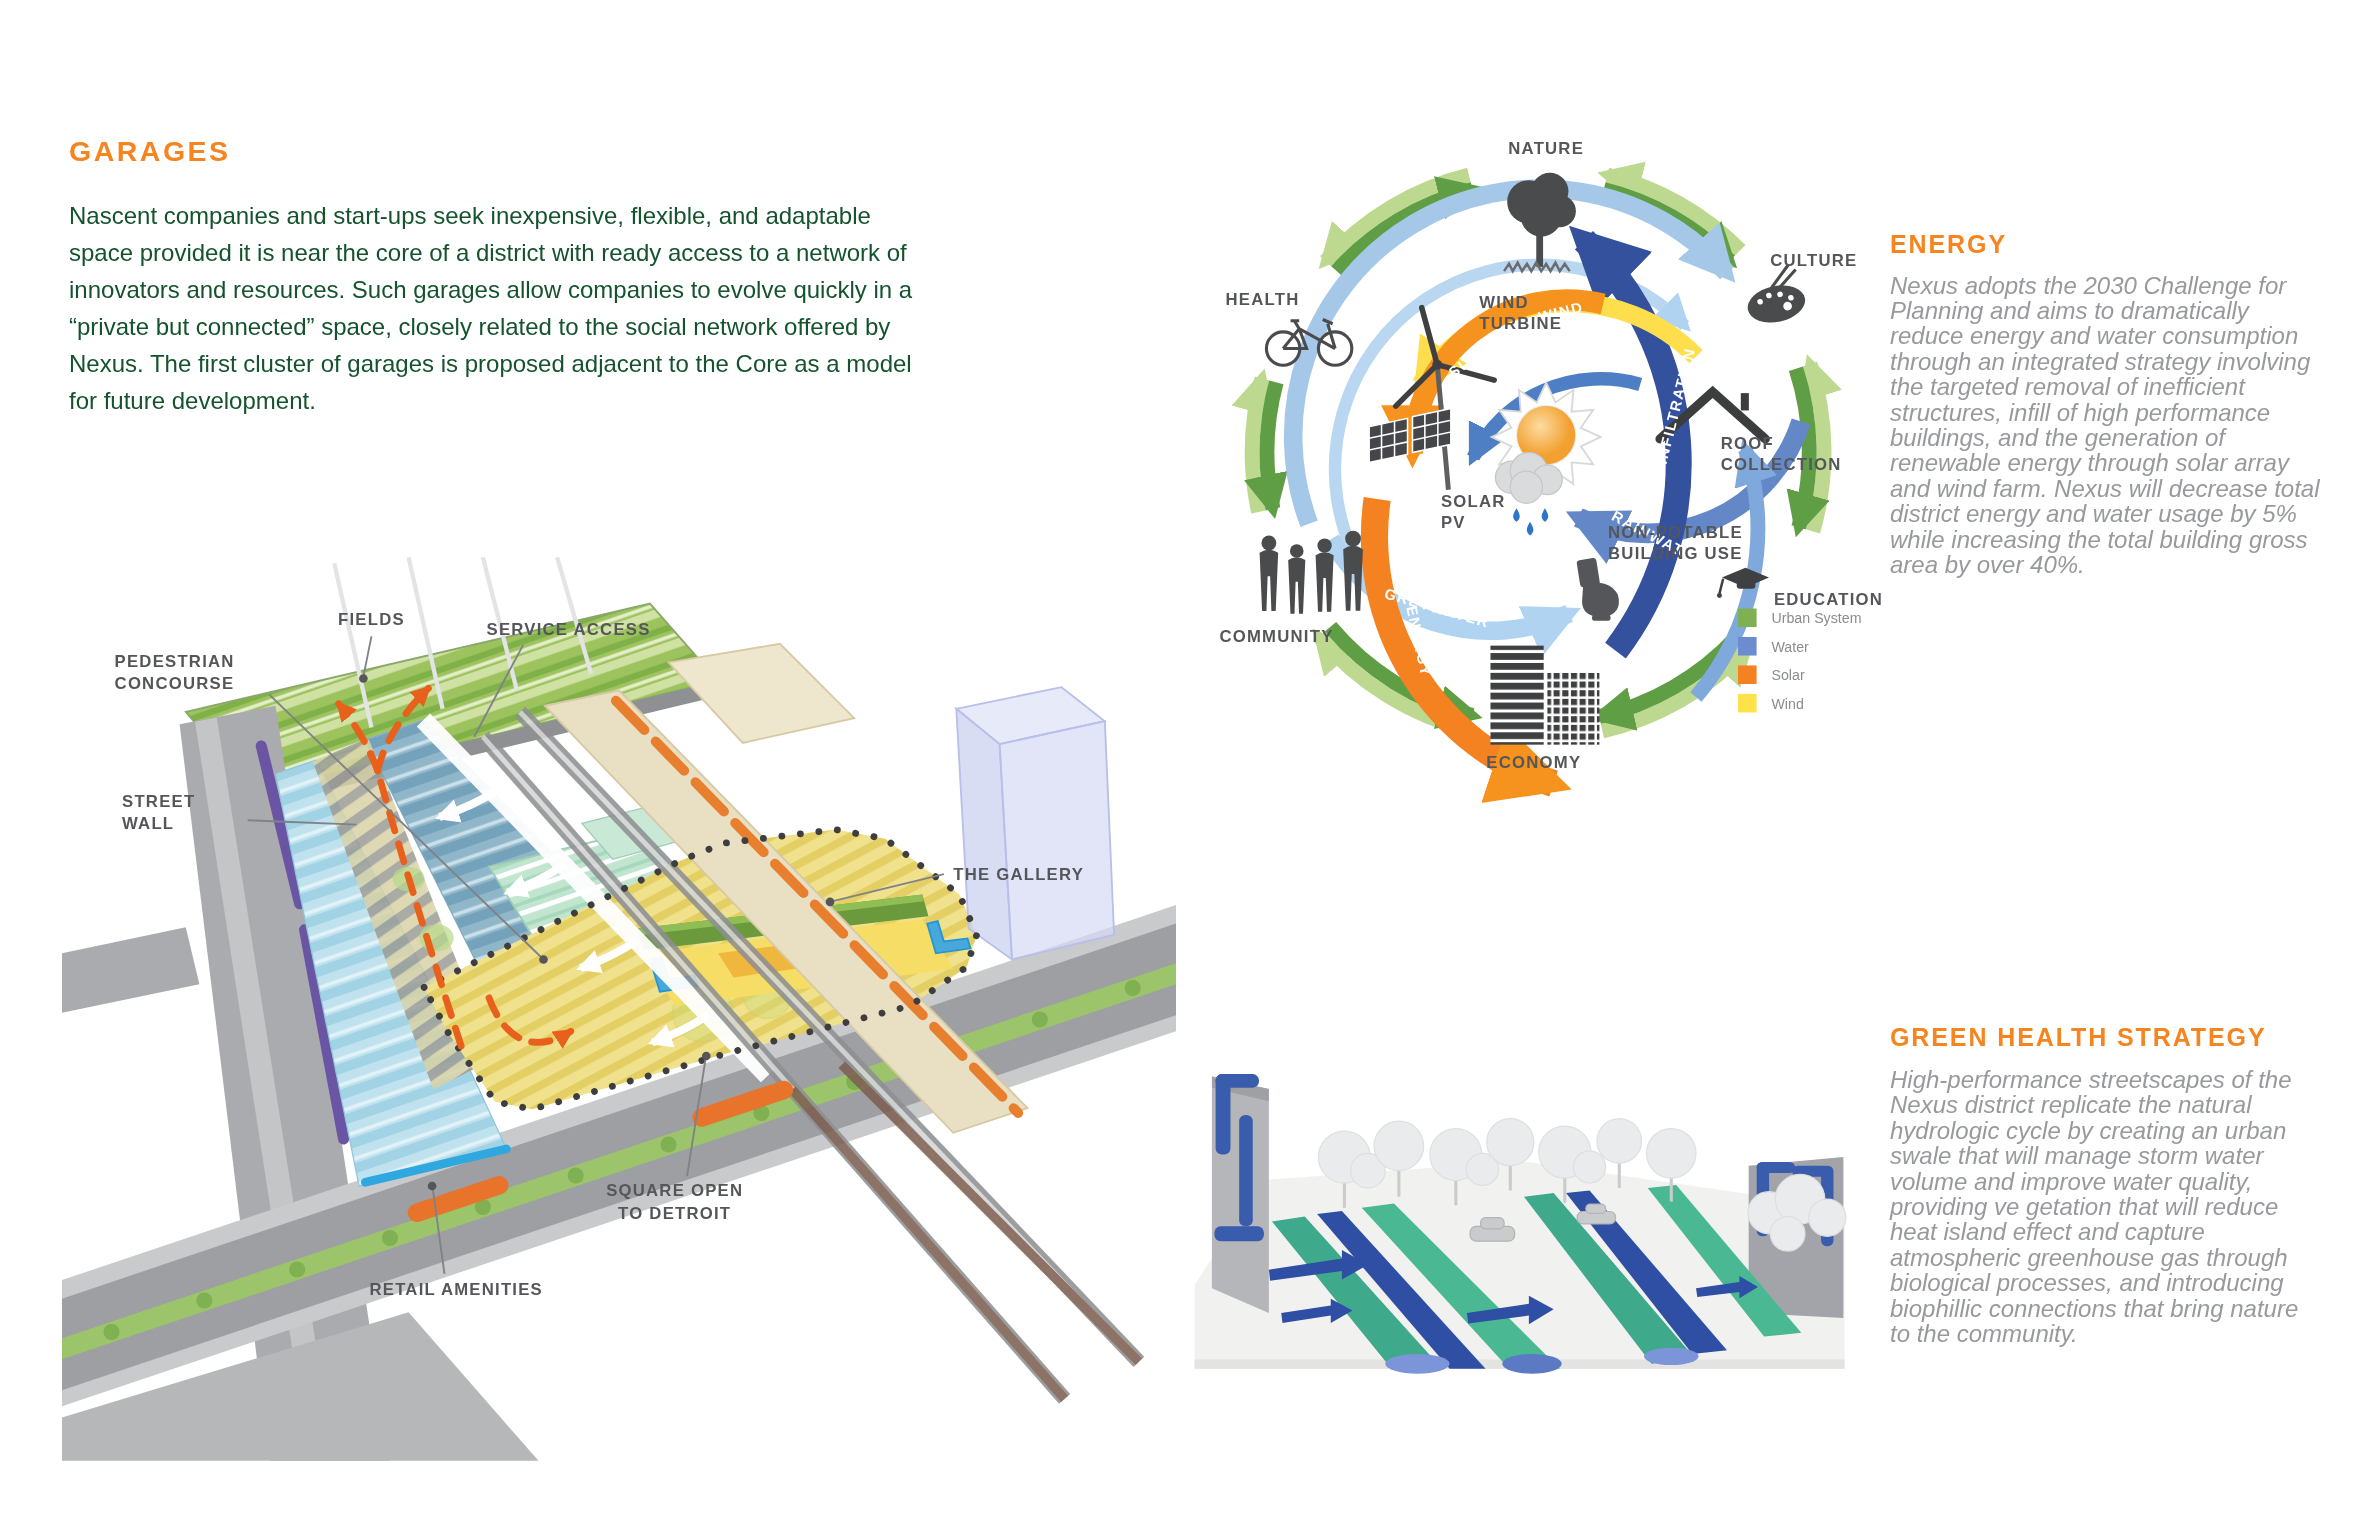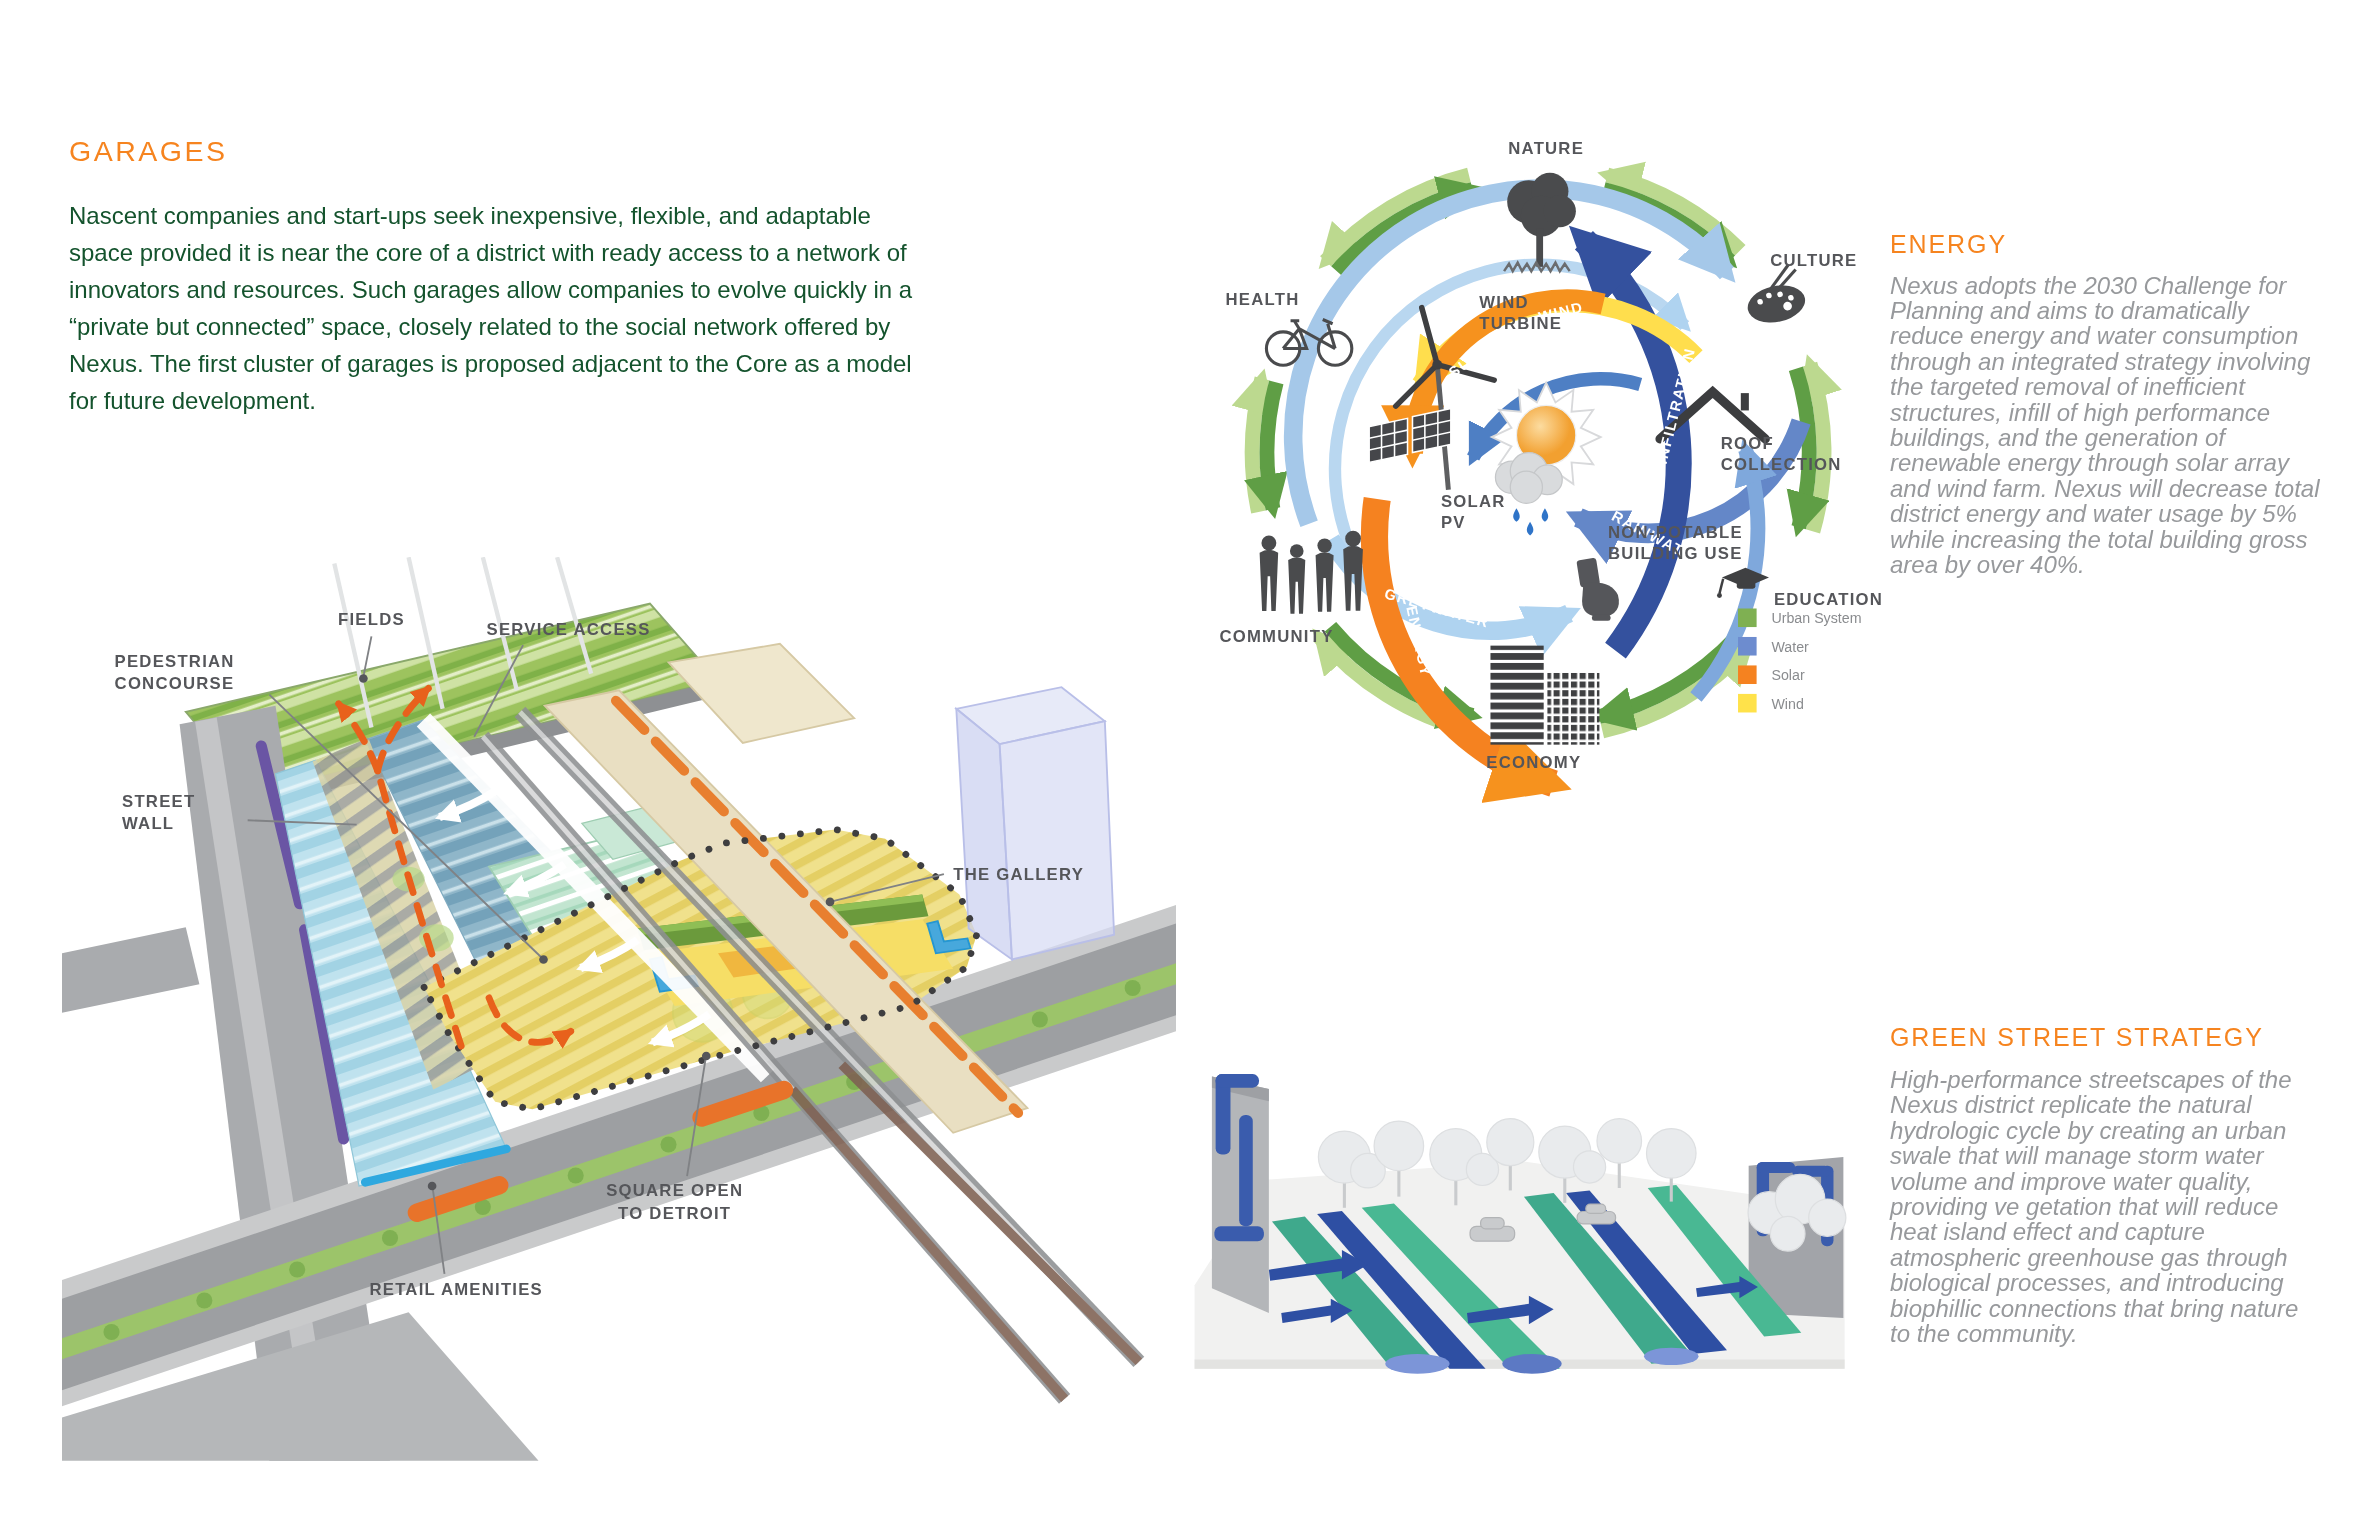--- a/index.html
+++ b/index.html
@@ -1,18 +1,18 @@
 <!DOCTYPE html>
 <html style="font-size:10px"><head>
 <meta charset="utf-8">
 <style>
   html,body{margin:0;padding:0;background:#fff;}
   .page{position:relative;width:2377px;height:1539px;background:#ffffff;overflow:hidden;
         font-family:"Liberation Sans",sans-serif;}
-  .sect-heading{font-weight:normal;color:#F6841F;letter-spacing:2.5px;}
+  .sect-heading{font-weight:bold;color:#F6841F;letter-spacing:2.5px;}
   .garages-heading{font-size:28.5px;}
   .small-heading{font-size:25px;letter-spacing:1.9px;}
   .body-text{color:#14532d;font-size:24px;line-height:37px;}
   .italic-text{color:#97999C;font-size:24px;line-height:25.4px;font-style:italic;}
   .abs{position:absolute;}
   
   text{font-family:"Liberation Sans",sans-serif;}
   .lbl{font-size:27px;font-weight:bold;fill:#55565A;letter-spacing:2px;}
   .lbl-c{text-anchor:middle;}
   .ribbon{font-size:24px;font-weight:bold;fill:#ffffff;letter-spacing:2.5px;}
@@ -543,18 +543,18 @@
 
     <g fill="#C9CBCD" stroke="#B2B4B6" stroke-width="2">
       <rect x="475" y="330" width="72" height="24" rx="10"></rect>
       <rect x="492" y="316" width="38" height="18" rx="8"></rect>
       <rect x="648" y="306" width="62" height="20" rx="9"></rect>
       <rect x="662" y="294" width="32" height="15" rx="7"></rect>
     </g>
   </svg>
 
   <div class="abs" style="left:1890px;top:1023px;width:433px;">
-    <div class="sect-heading small-heading">GREEN STREET STRATEGY</div>
+    <div class="sect-heading small-heading">GREEN HEALTH STRATEGY</div>
     <div class="italic-text" style="margin-top:15px;">High-performance streetscapes of the Nexus district replicate the natural hydrologic cycle by creating an urban swale that will manage storm water volume and improve water quality, providing ve getation that will reduce heat island effect and capture atmospheric greenhouse gas through biological processes, and introducing biophillic connections that bring nature to the community.</div>
   </div>
 
 </div>
 
 
 </body></html>

